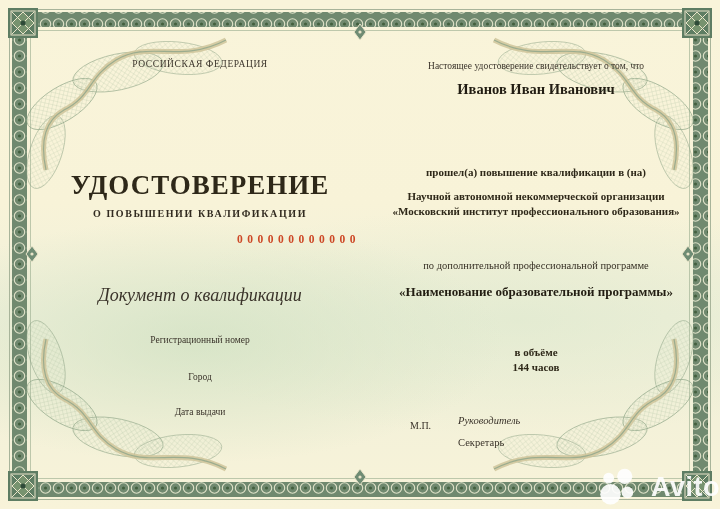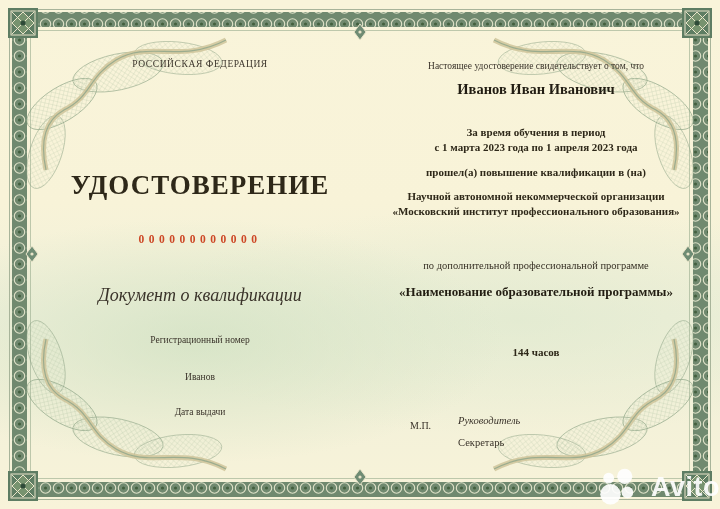--- a/index.html
+++ b/index.html
@@ -12,21 +12,21 @@
       radial-gradient(ellipse 520px 160px at 72% 63%, rgba(218,231,203,0.55), rgba(218,231,203,0) 72%),
       linear-gradient(180deg,#f9f4da 0%,#f8f3d8 40%,#eff0da 62%,#f3f1d9 80%,#f8f3d9 100%);
   }
   .deco{position:absolute;inset:0;pointer-events:none;}
   .abs{position:absolute;}
   .c{text-align:center;}
   
   .country{left:60px;top:59px;width:280px;font-size:9.5px;letter-spacing:0.6px;color:#3a332a;}
   .title{left:40px;top:170px;width:320px;font-size:27px;font-weight:bold;letter-spacing:1px;color:#2e2819;}
   .subtitle{left:40px;top:208px;width:320px;font-size:10px;font-weight:bold;letter-spacing:1.6px;color:#322b20;}
-  .serial{left:40px;top:233px;width:320px;font-size:11.5px;font-weight:bold;letter-spacing:4.5px;color:#cd4826;}
+  .serial{left:40px;top:233px;width:320px;font-size:11.5px;font-weight:bold;letter-spacing:4.5px;color:#cd4826;text-align:right;}
   .doctype{left:40px;top:285px;width:320px;font-size:18px;font-style:italic;color:#3a332a;}
   .fieldlbl{left:60px;width:280px;font-size:9.5px;color:#3a332a;}
   .f-reg{top:335px;} .f-city{top:372px;} .f-date{top:407px;}
   
   .rcol{left:368px;width:336px;}
   .intro{top:61px;font-size:9.5px;color:#3a332a;}
   .holder{top:81px;font-size:14.5px;font-weight:bold;color:#211c12;}
   .period{top:125px;font-size:11px;font-weight:bold;line-height:15px;color:#2e2819;}
   .action{top:166px;font-size:11px;font-weight:bold;color:#2e2819;}
   .org{top:189px;font-size:11px;font-weight:bold;line-height:14.5px;color:#2e2819;}
@@ -94,40 +94,38 @@
     <use href="#cornerSq" transform="translate(682,471)"></use>
 
     <use href="#midDiamond" transform="translate(360,32)"></use>
     <use href="#midDiamond" transform="translate(360,477)"></use>
     <use href="#midDiamond" transform="translate(32,254)"></use>
     <use href="#midDiamond" transform="translate(688,254)"></use>
   </svg>
 
   <div class="abs c country">РОССИЙСКАЯ ФЕДЕРАЦИЯ</div>
   <div class="abs c title">УДОСТОВЕРЕНИЕ</div>
+  <div class="abs c subtitle">О ПОВЫШЕНИИ КВАЛИФИКАЦИИ</div>
   <div class="abs c serial">000000000000</div>
   <div class="abs c doctype">Документ о квалификации</div>
   <div class="abs c fieldlbl f-reg">Регистрационный номер</div>
-  <div class="abs c fieldlbl f-city">Иванов</div>
+  <div class="abs c fieldlbl f-city">Город</div>
   <div class="abs c rcol intro">Настоящее удостоверение свидетельствует о том, что</div>
 
   <div class="abs c fieldlbl f-date">Дата выдачи</div>
   <div class="abs c rcol holder">Иванов Иван Иванович</div>
-  <div class="abs c rcol period">
-    <div>За время обучения в период</div>
-    <div>с 1 марта 2023 года по 1 апреля 2023 года</div>
-  </div>
   <div class="abs c rcol action">прошел(а) повышение квалификации в (на)</div>
   <div class="abs c rcol prog-intro">по дополнительной профессиональной программе</div>
   <div class="abs c rcol org">
     <div>Научной автономной некоммерческой организации</div>
     <div>«Московский институт профессионального образования»</div>
   </div>
   <div class="abs c rcol prog-name">«Наименование образовательной программы»</div>
   <div class="abs c rcol volume">
+    <div>в объёме</div>
     <div>144 часов</div>
   </div>
   <div class="abs mp">М.П.</div>
   <div class="abs sig1">Руководитель</div>
   <div class="abs sig2">Секретарь</div>
 
   <div class="watermark">
     <svg width="46" height="43" viewBox="0 0 46 43">
       <circle cx="12" cy="11" r="6" fill="#ffffff"></circle>
       <circle cx="30" cy="9" r="8.5" fill="#ffffff"></circle>

